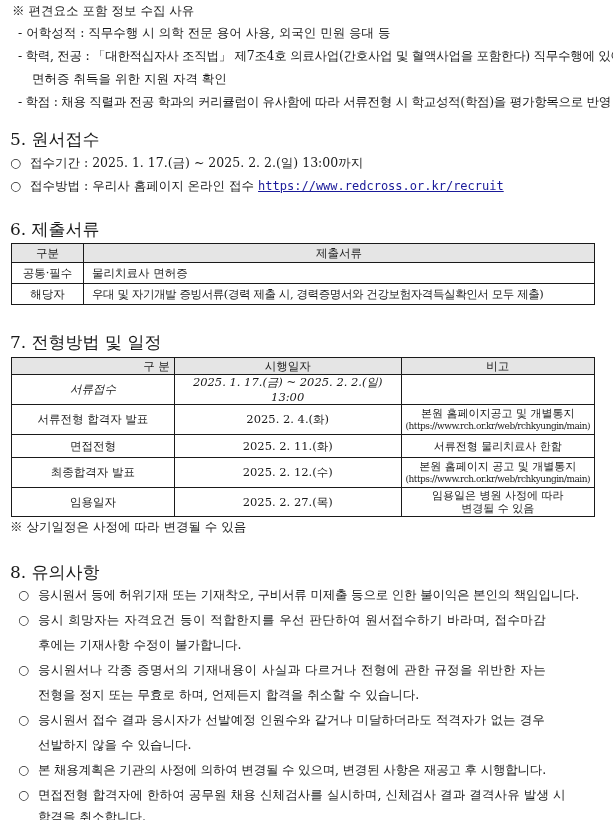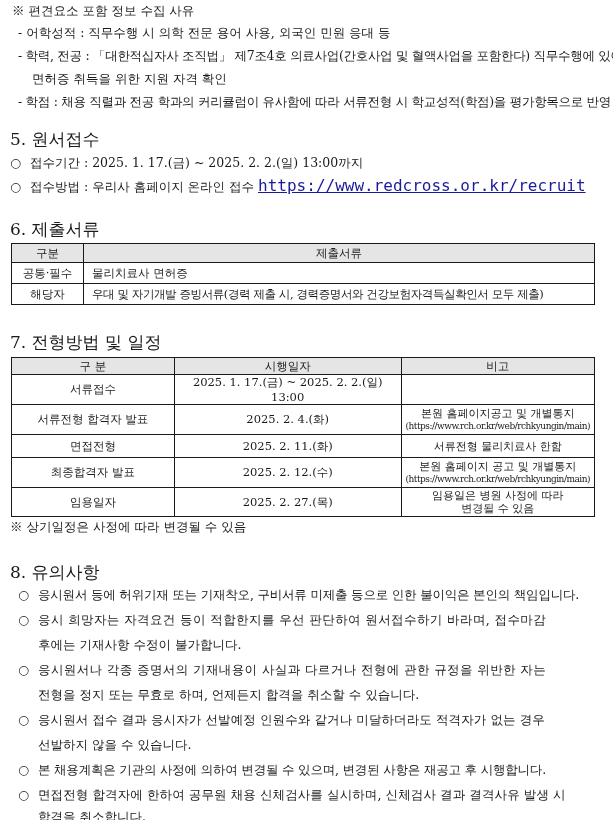--- a/index.html
+++ b/index.html
@@ -6,21 +6,21 @@
     html, body { width: 613px; height: 820px; background: #ffffff; overflow: hidden; }
     body {
       font-family: "DejaVu Serif", "Liberation Serif", serif;
       color: #1a1a1a;
       font-size: 12.5px;
       position: relative;
     }
     .line { position: absolute; left: 0; white-space: nowrap; line-height: 18px; }
     .sec-title { font-size: 17px; }
     .bullet { display: inline-block; width: 20px; text-align: left; }
-    .link { color: #1a1a9a; text-decoration: underline; font-family: "DejaVu Sans Mono", "Liberation Mono", monospace; font-size: 16px; }
+    .link { color: #1a1a9a; text-decoration: underline; font-family: "DejaVu Sans Mono", "Liberation Mono", monospace; font-size: 12px; }
     table { position: absolute; border-collapse: collapse; font-size: 11.5px; }
     td, th { border: 1px solid #1a1a1a; text-align: center; vertical-align: middle; font-weight: normal; padding: 0 4px; }
     th { background: #e5e5e5; }
     .left { text-align: left; padding-left: 8px; }
     .small { font-size: 11px; line-height: 13px; }
     .tiny { font-size: 9px; letter-spacing: -0.5px; line-height: 12px; }
   </style>
 </head>
 <body>
 
@@ -54,25 +54,25 @@
     <td>해당자</td>
     <td class="left" style="letter-spacing:-0.4px;">우대 및 자기개발 증빙서류(경력 제출 시, 경력증명서와 건강보험자격득실확인서 모두 제출)</td>
   </tr>
 </tbody>
   </table>
 
 <div class="line sec-title" style="top:333px;left:10px;">7. 전형방법 및 일정</div>
 <table style="top:357px;left:11px;width:584px;">
   <tbody>
       <tr style="height:17px;">
-    <th style="width:170px;">구 분</th>
+    <th style="width:170px;text-align:right;">구 분</th>
     <th style="width:236px;">시행일자</th>
     <th>비고</th>
   </tr>
-  <tr style="height:24px;">
+  <tr style="height:24px;font-style:italic;">
     <td>서류접수</td>
     <td>2025. 1. 17.(금) ~ 2025. 2. 2.(일) 13:00</td>
     <td></td>
   </tr>
   <tr style="height:30px;">
     <td>서류전형 합격자 발표</td>
     <td>2025. 2. 4.(화)</td>
     <td>
       <div class="small">본원 홈페이지공고 및 개별통지</div>
       <div class="tiny">(https://www.rch.or.kr/web/rchkyungin/main)</div>

